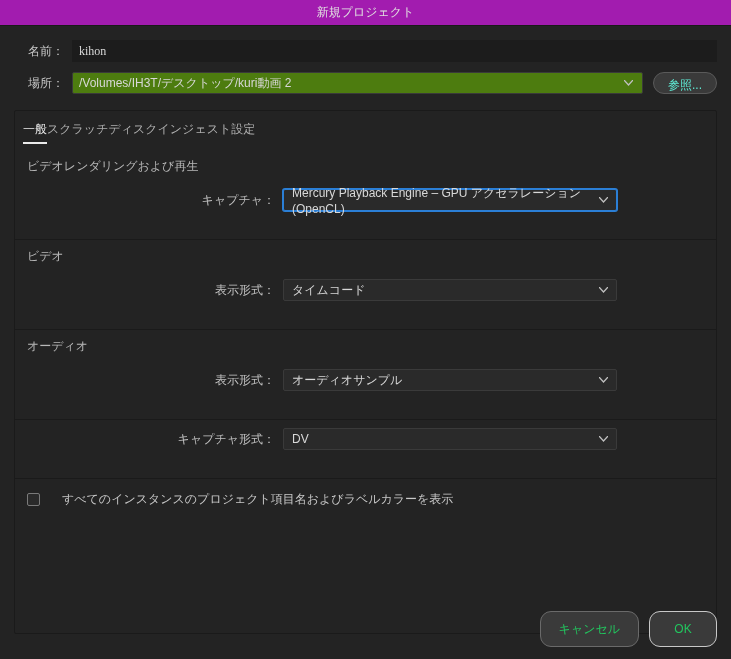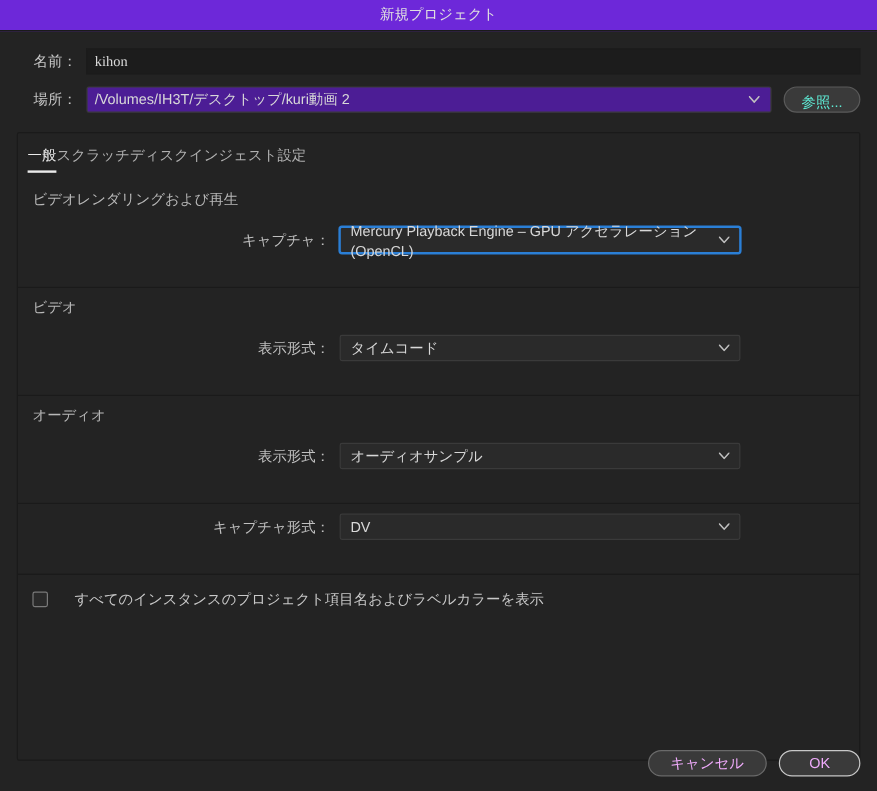--- a/index.html
+++ b/index.html
@@ -6,21 +6,21 @@
 body {
   background: #232323;
   font-family: "Hiragino Kaku Gothic ProN", "メイリオ", sans-serif;
   font-size: 12px;
   color: #c8c8c8;
   width: 731px;
   height: 659px;
   overflow: hidden;
 }
 .title-bar {
-  background: #6d28d9;
+  background: #a21caf;
   color: #e0e0e0;
   text-align: center;
   padding: 4px 0;
   font-size: 12px;
   border-bottom: 1px solid #1a1a1a;
 }
 .top-fields {
   padding: 14px 14px 6px 14px;
 }
 .field-row {
@@ -42,21 +42,21 @@
   height: 22px;
   padding: 0 6px;
   font-size: 12px;
   font-family: Liberation Serif, serif;
 }
 .location-select {
   flex: 1;
   display: flex;
   align-items: center;
   justify-content: space-between;
-  background: #4c1d95;
+  background: #4d7c0f;
   border: 1px solid #3a3a3a;
   color: #d8d8d8;
   height: 22px;
   padding: 0 8px 0 6px;
   border-radius: 2px;
 }
 .chev {
   width: 10px;
   height: 10px;
   display: inline-flex;
@@ -152,22 +152,22 @@
 .bottom-bar {
   position: absolute;
   right: 14px;
   bottom: 12px;
   display: flex;
   gap: 10px;
 }
 .btn {
   background: #3a3a3a;
   border: 1px solid #6a6a6a;
-  color: #f0abfc;
-  height: 22px;
+  color: #22c55e;
+  height: 36px;
   padding: 0 18px;
   border-radius: 11px;
   font-size: 12px;
   cursor: pointer;
   min-width: 68px;
 }
 .btn.primary {
   border: 1px solid #c8c8c8;
 }
 </style>

